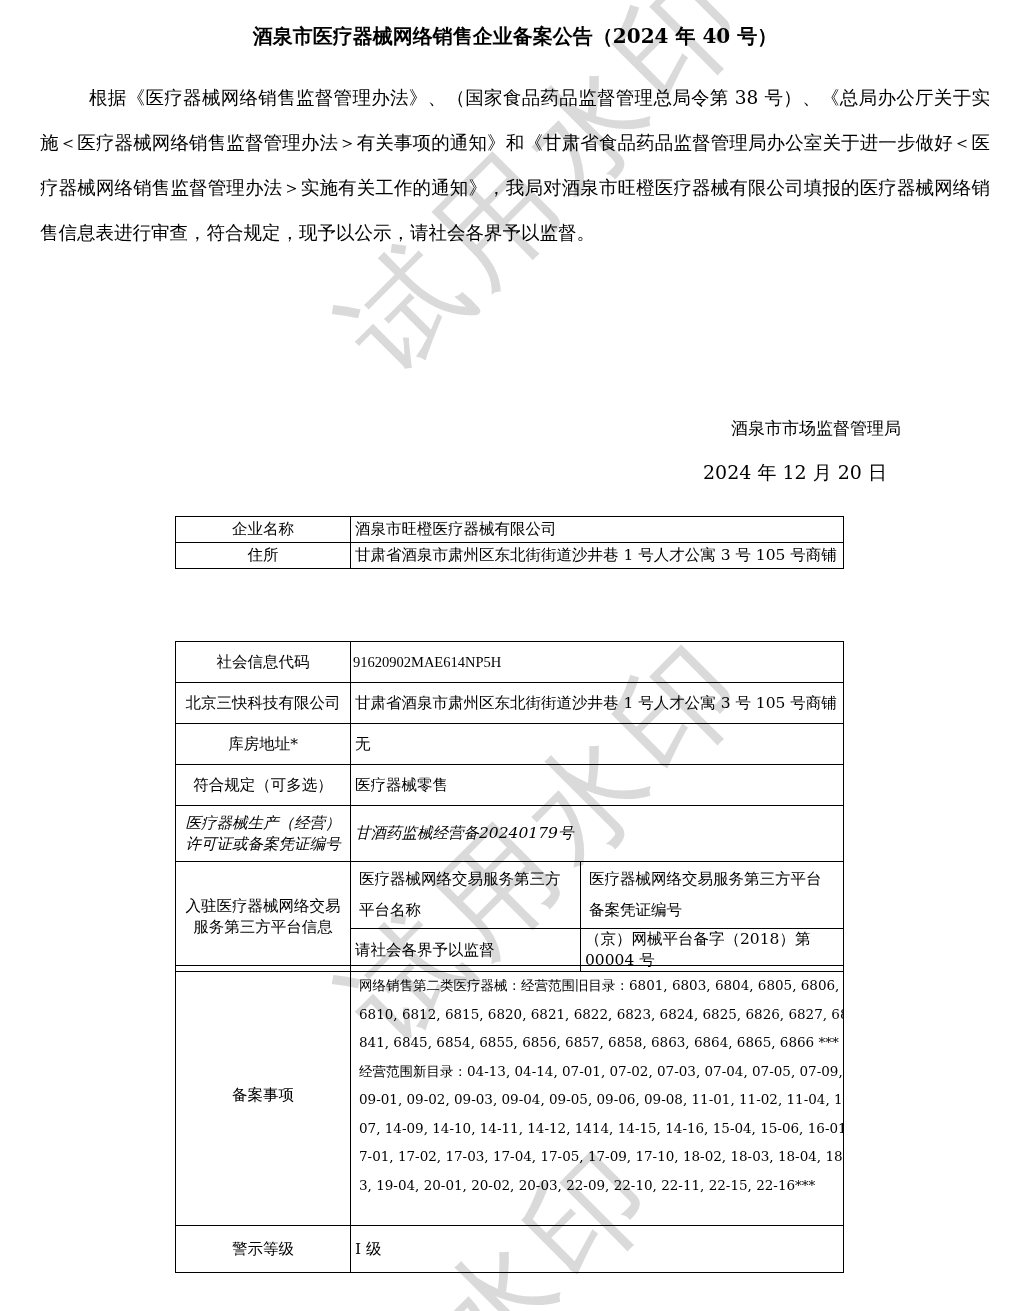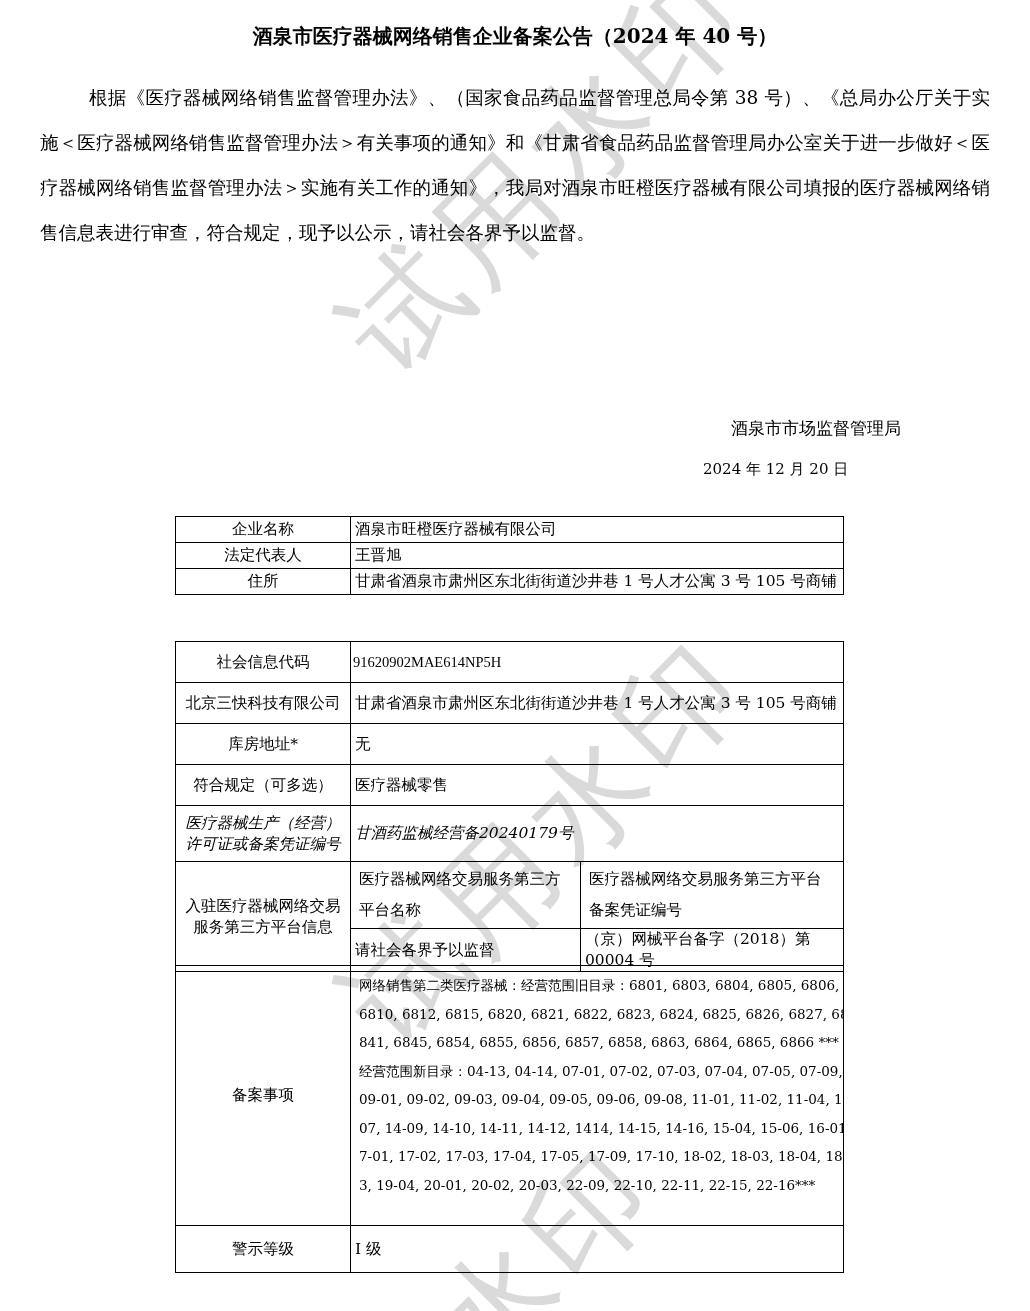--- a/index.html
+++ b/index.html
@@ -43,21 +43,21 @@
     position:absolute;top:250px;left:88px;
     font-size:17px;z-index:2;
   }
   .contact .line{height:43px;line-height:43px;}
   .sig-org{
     position:absolute;top:417px;left:683px;
     font-size:17px;z-index:2;margin-left:48px;
   }
   .sig-date{
     position:absolute;top:460px;left:703px;
-    font-size:15px;z-index:2;
+    font-size:19px;z-index:2;
   }
   
   table{
     position:absolute;left:175px;width:668px;
     border-collapse:collapse;table-layout:fixed;
     z-index:2;
     font-size:15.5px;
   }
   td{
     border:1px solid #000;
@@ -123,24 +123,20 @@
     <colgroup>
         <col class="c-label">
         <col class="c-value">
       </colgroup>
     <tbody>
         <tr>
       <td class="label">企业名称</td>
       <td class="value">酒泉市旺橙医疗器械有限公司</td>
     </tr>
     <tr>
-      <td class="label">法定代表人</td>
-      <td class="value">王晋旭</td>
-    </tr>
-    <tr>
       <td class="label">住所</td>
       <td class="value">甘肃省酒泉市肃州区东北街街道沙井巷 1 号人才公寓 3 号 105 号商铺</td>
     </tr>
   </tbody>
     </table>
 
   <table class="t2">
     <colgroup>
         <col class="c-label">
         <col class="c-sub1">

